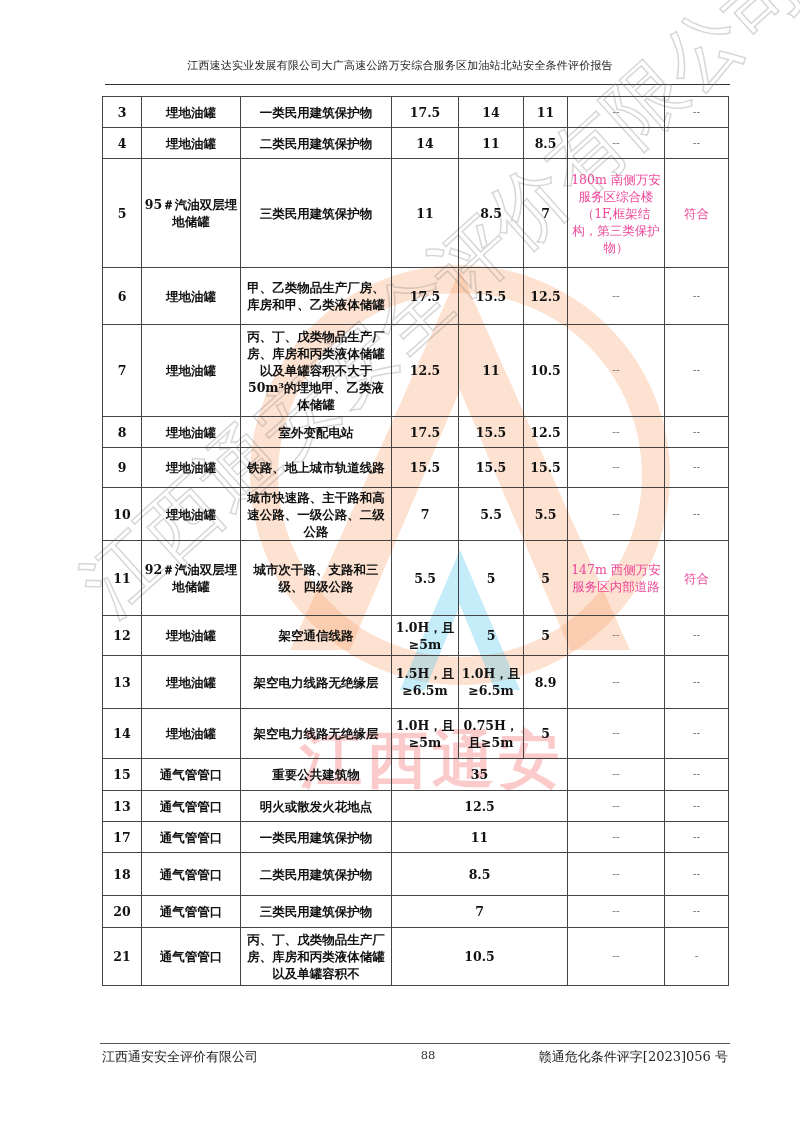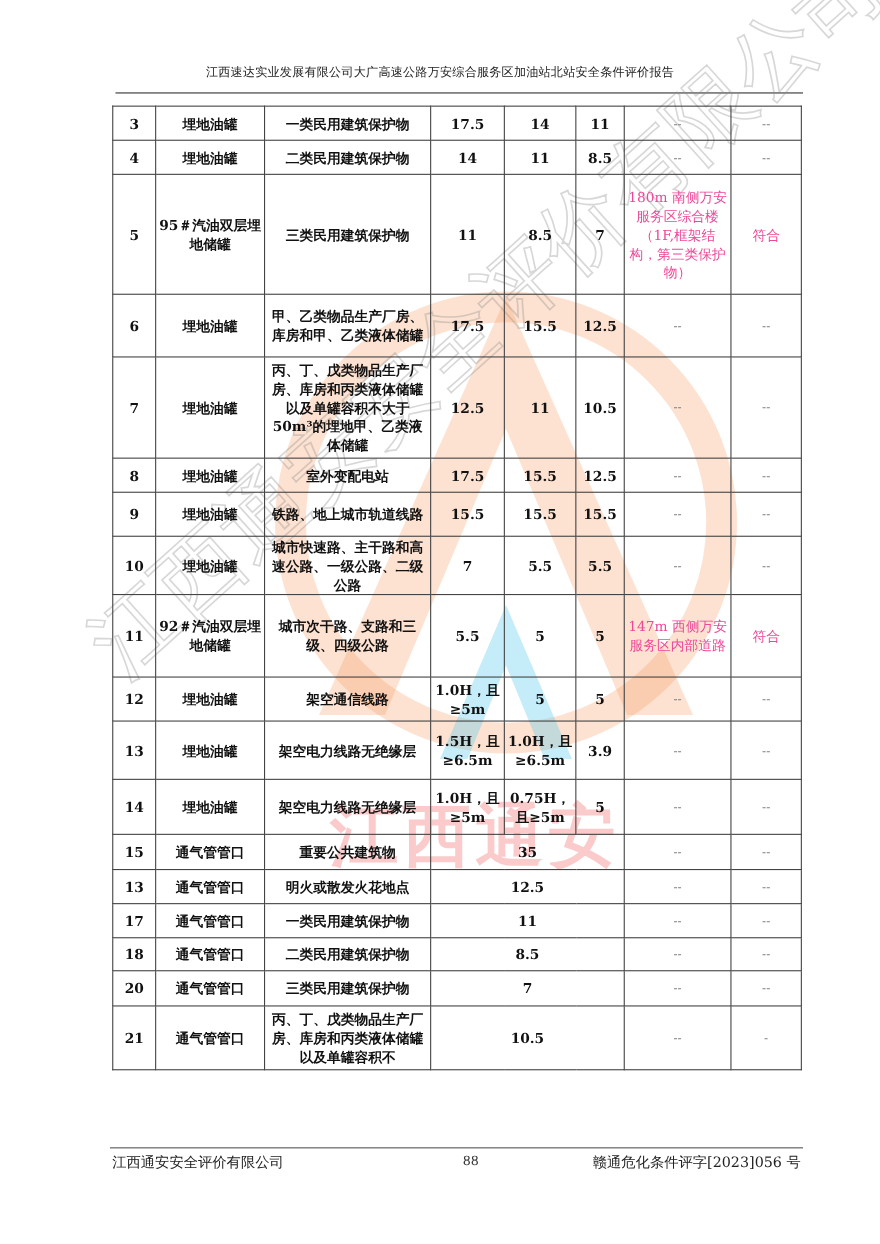--- a/index.html
+++ b/index.html
@@ -156,21 +156,21 @@
         <td class="bold">5</td>
         <td class="dash">--</td>
         <td class="dash">--</td>
       </tr>
       <tr style="height:53px">
         <td class="bold">13</td>
         <td class="bold">埋地油罐</td>
         <td class="bold">架空电力线路无绝缘层</td>
         <td class="bold">1.5H，且≥6.5m</td>
         <td class="bold">1.0H，且≥6.5m</td>
-        <td class="bold">3.9</td>
+        <td class="bold">8.9</td>
         <td class="dash">--</td>
         <td class="dash">--</td>
       </tr>
       <tr style="height:50px">
         <td class="bold">14</td>
         <td class="bold">埋地油罐</td>
         <td class="bold">架空电力线路无绝缘层</td>
         <td class="bold">1.0H，且≥5m</td>
         <td class="bold">0.75H，且≥5m</td>
         <td class="bold">5</td>
@@ -194,21 +194,21 @@
         <td class="dash">--</td>
       </tr>
       <tr style="height:31px">
         <td class="bold">17</td>
         <td class="bold">通气管管口</td>
         <td class="bold">一类民用建筑保护物</td>
         <td class="bold" colspan="3">11</td>
         <td class="dash">--</td>
         <td class="dash">--</td>
       </tr>
-      <tr style="height:30px">
+      <tr style="height:43px">
         <td class="bold">18</td>
         <td class="bold">通气管管口</td>
         <td class="bold">二类民用建筑保护物</td>
         <td class="bold" colspan="3">8.5</td>
         <td class="dash">--</td>
         <td class="dash">--</td>
       </tr>
       <tr style="height:32px">
         <td class="bold">20</td>
         <td class="bold">通气管管口</td>

